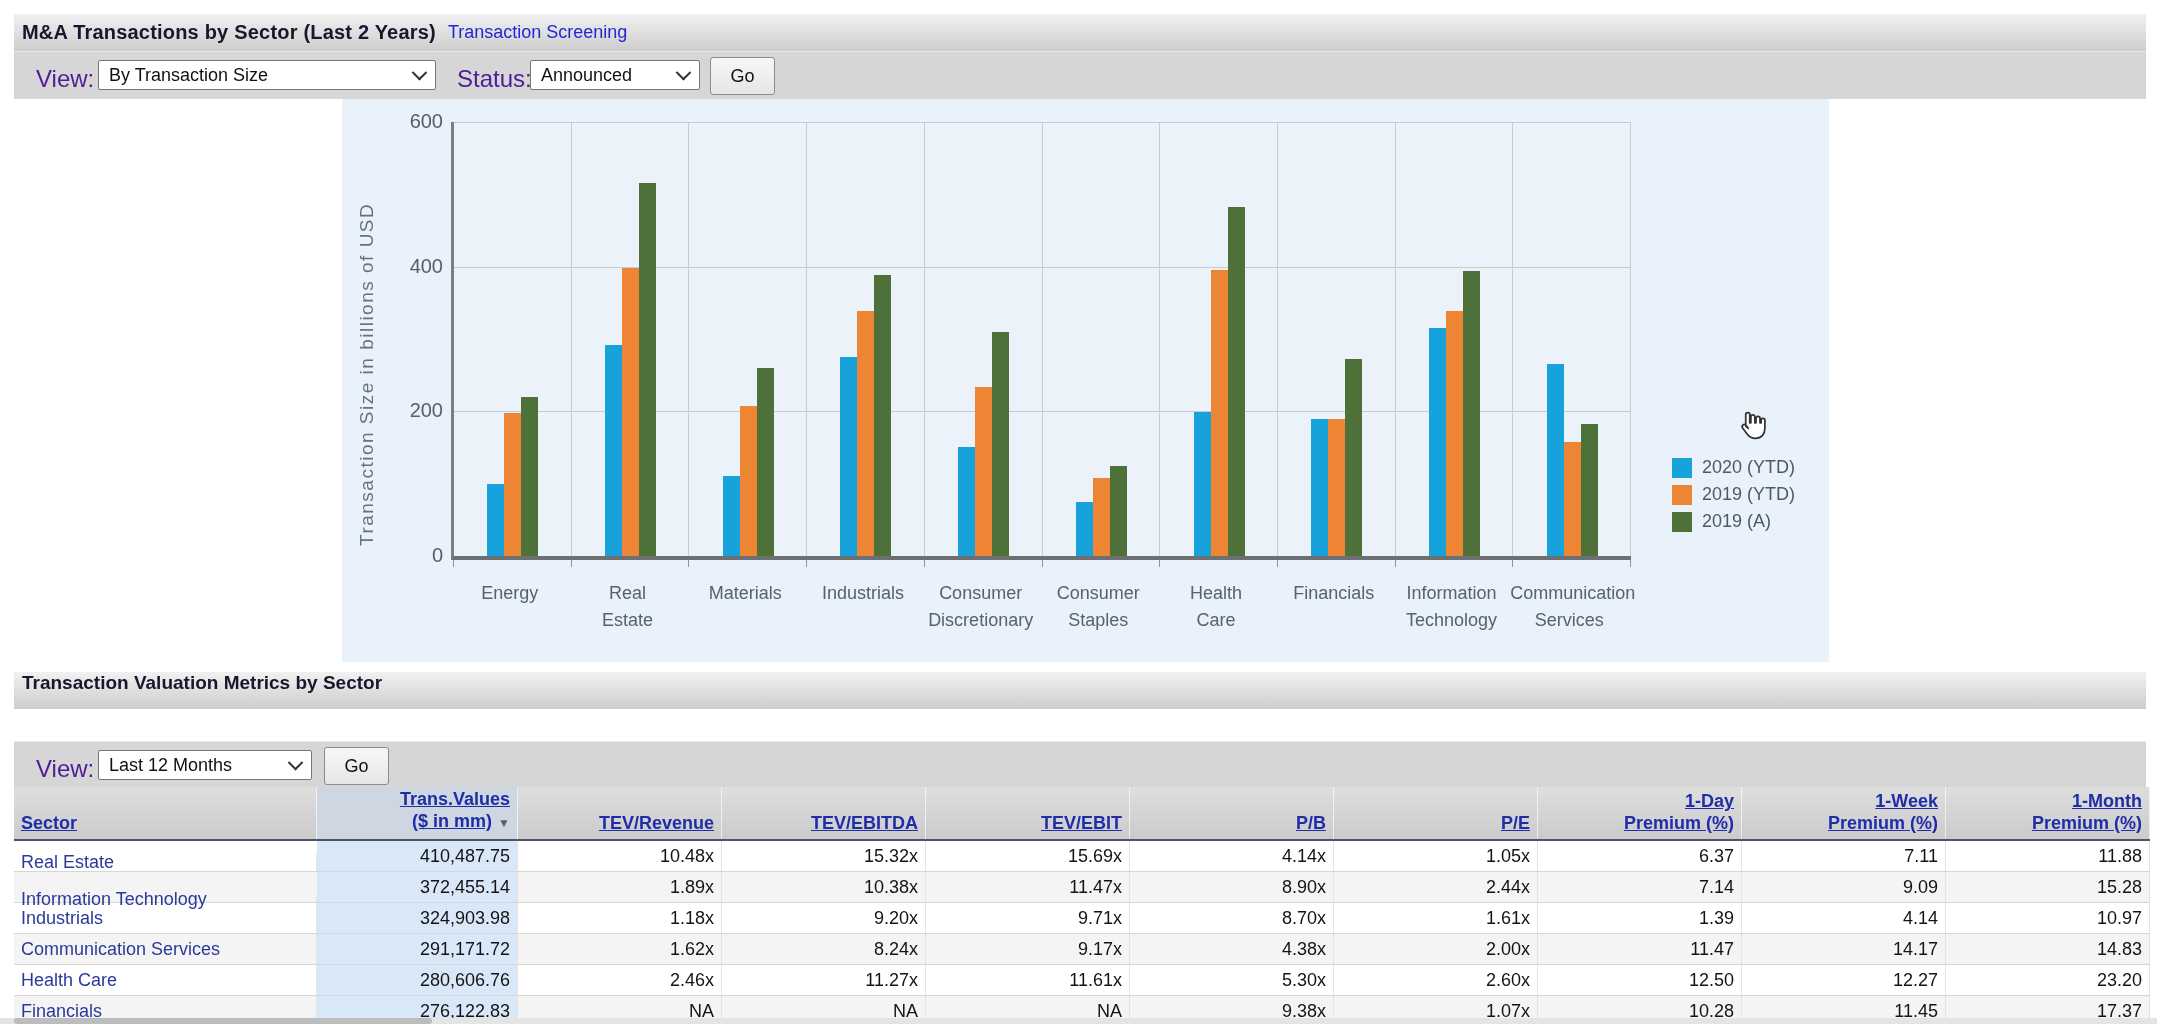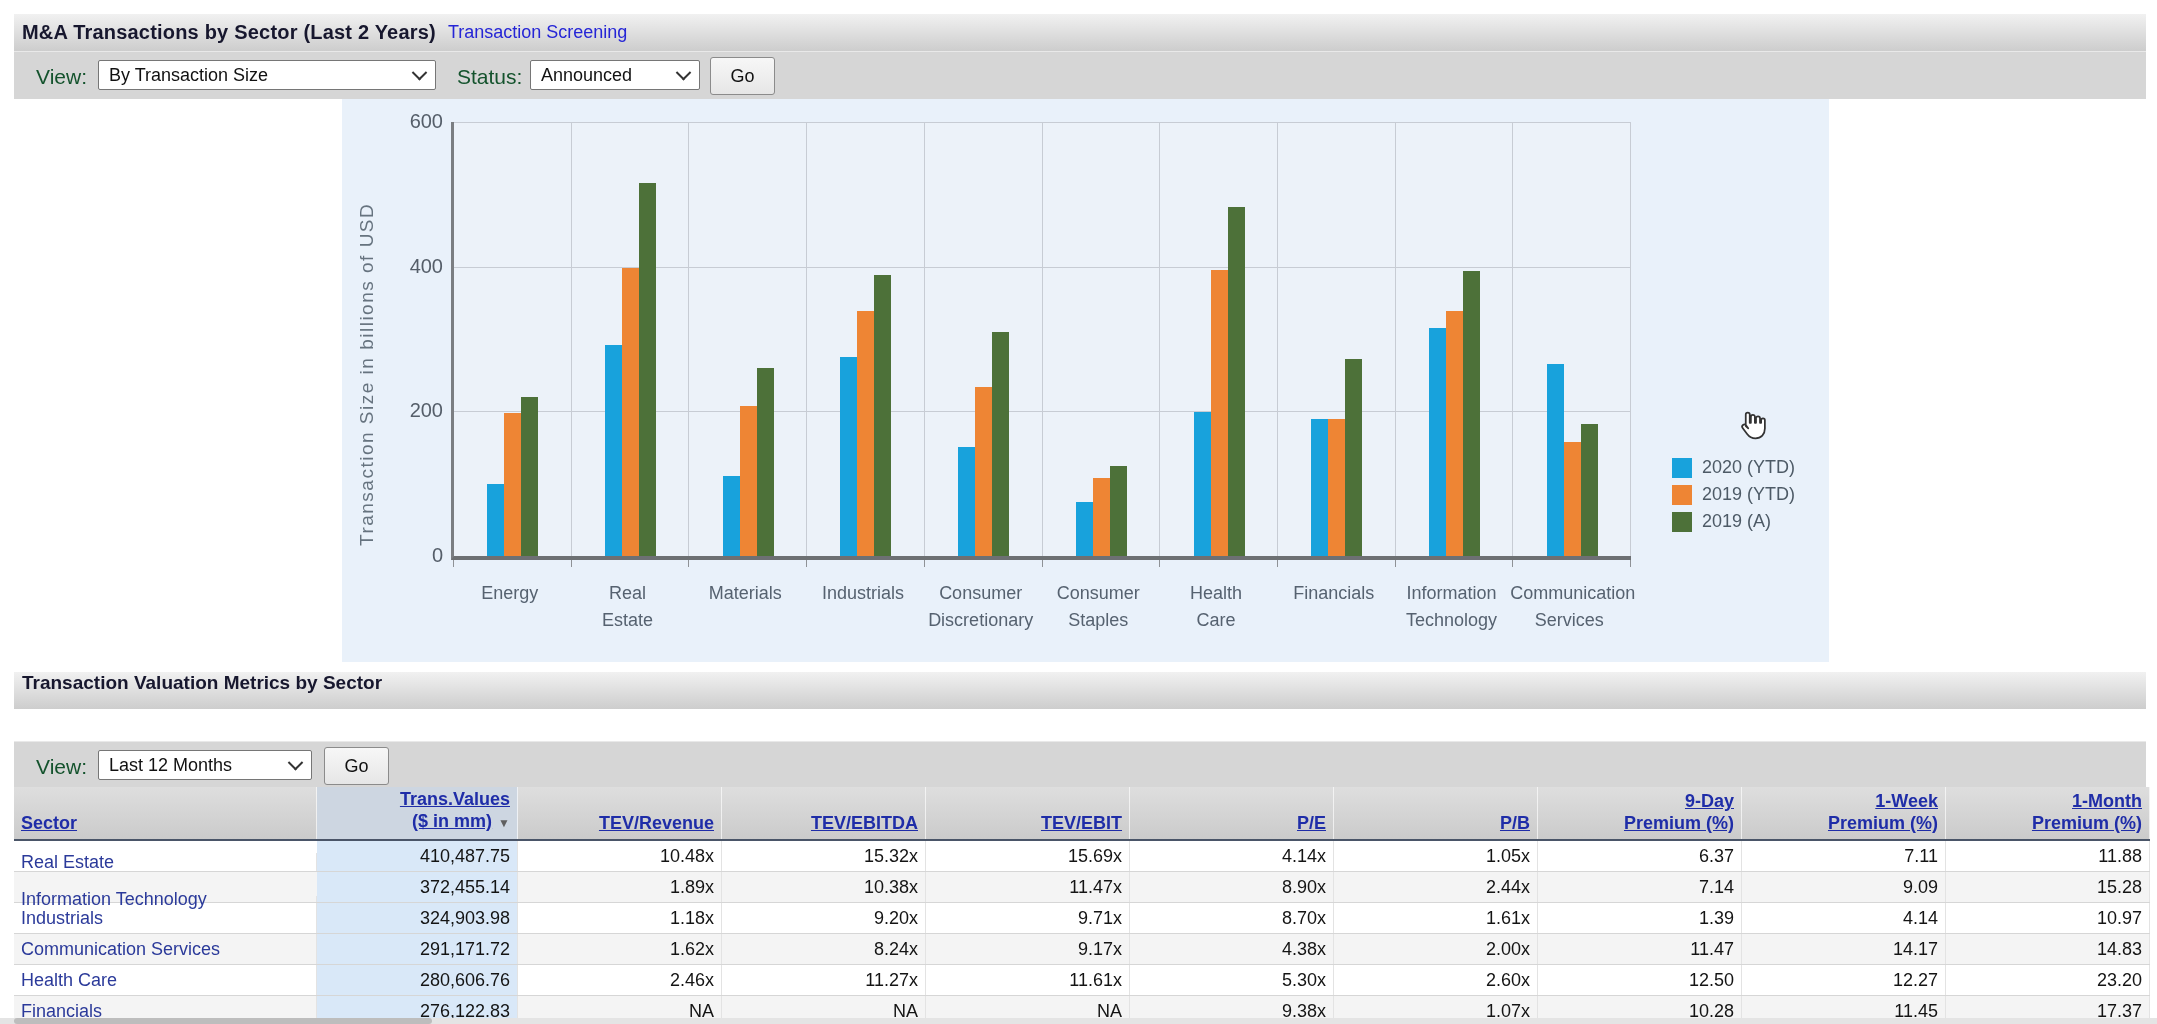--- a/index.html
+++ b/index.html
@@ -7,21 +7,21 @@
   #root{position:relative;width:2157px;height:1024px;background:#fff;}
 
   
   .hbar{position:absolute;left:14px;width:2132px;background:linear-gradient(180deg,#f1f1f1,#cdcdcd);}
   #title-bar{top:14px;height:37px;display:flex;align-items:center;}
   #page-title{margin-left:8px;font-size:20px;font-weight:bold;color:#17172e;letter-spacing:.2px;}
   #title-link{margin-left:12px;font-size:18px;color:#2525d6;cursor:pointer;}
   .toolbar{position:absolute;left:14px;width:2132px;background:#d6d6d6;border-top:1px solid #e9e9e9;}
   #toolbar1{top:51px;height:47px;}
   #toolbar2{top:741px;height:46px;}
-  .tb-label{position:absolute;font-size:21px;color:#14532d;}
+  .tb-label{position:absolute;font-size:24px;color:#4c1d95;}
   .selectbox{position:absolute;height:30px;background:#fff;border:1px solid #767676;border-radius:2px;
     display:flex;align-items:center;font-size:18px;color:#111;padding:0 10px;box-sizing:border-box;}
   .selectbox .chev{margin-left:auto;width:9px;height:9px;border-right:2px solid #333;border-bottom:2px solid #333;
     transform:rotate(45deg) translate(-2px,-2px);}
   .gobtn{position:absolute;width:63px;height:36px;background:linear-gradient(180deg,#f7f7f7,#e6e6e6);
     border:1px solid #8b8b8b;border-radius:3px;font-size:18px;color:#111;display:flex;align-items:center;
     justify-content:center;cursor:pointer;}
 
   
   #chart-block{position:absolute;left:342px;top:99px;width:1487px;height:563px;background:#e9f1fa;}
@@ -233,27 +233,27 @@
       <div class="th" style="width: 204px;">
         <div class="thline"><u>TEV/Revenue</u></div>
       </div>
       <div class="th" style="width: 204px;">
         <div class="thline"><u>TEV/EBITDA</u></div>
       </div>
       <div class="th" style="width: 204px;">
         <div class="thline"><u>TEV/EBIT</u></div>
       </div>
       <div class="th" style="width: 204px;">
+        <div class="thline"><u>P/B</u></div>
+      </div>
+      <div class="th" style="width: 204px;">
         <div class="thline"><u>P/E</u></div>
       </div>
       <div class="th" style="width: 204px;">
-        <div class="thline"><u>P/B</u></div>
-      </div>
-      <div class="th" style="width: 204px;">
-        <div class="thline"><u>9-Day</u></div>
+        <div class="thline"><u>1-Day</u></div>
         <div class="thline"><u>Premium (%)</u></div>
       </div>
       <div class="th" style="width: 204px;">
         <div class="thline"><u>1-Week</u></div>
         <div class="thline"><u>Premium (%)</u></div>
       </div>
       <div class="th" style="width: 204px;">
         <div class="thline"><u>1-Month</u></div>
         <div class="thline"><u>Premium (%)</u></div>
       </div>

